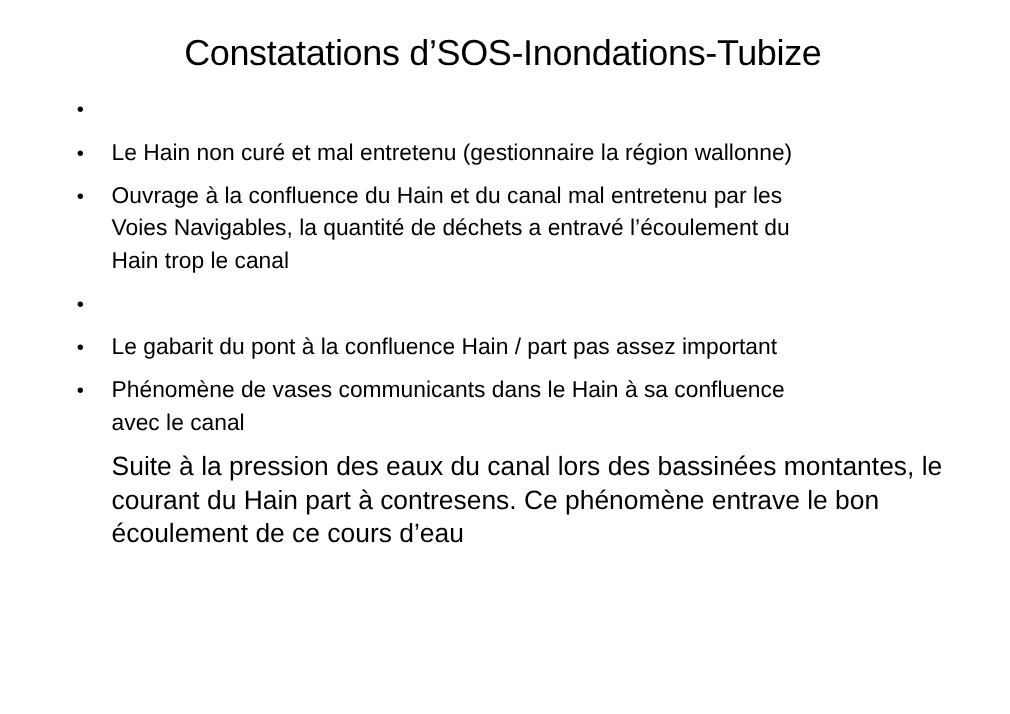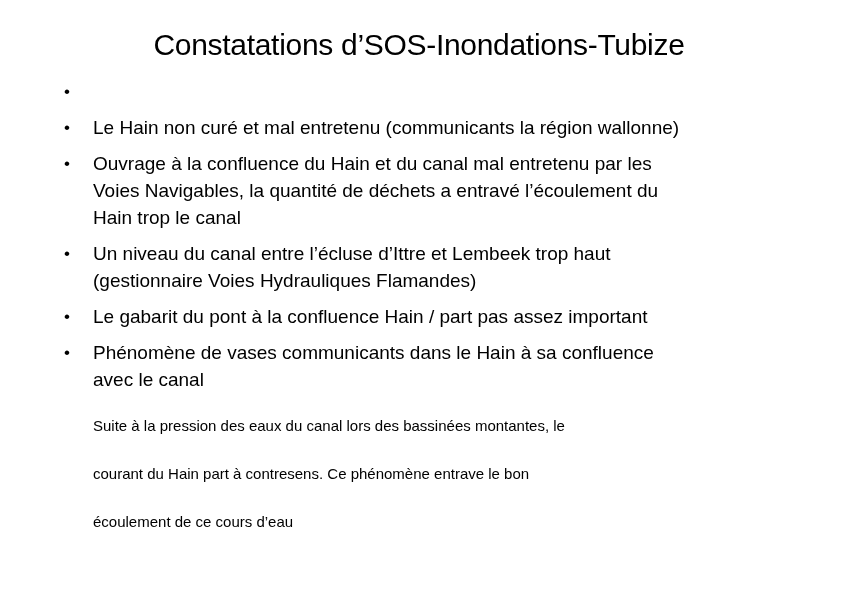--- a/index.html
+++ b/index.html
@@ -43,50 +43,48 @@
     width: 29px;
     font-size: 17px;
     line-height: 27px;
   }
   .bullet-text {
     white-space: pre;
     line-height: 27px;
   }
   .continuation {
     margin: 0 60px 0 93px;
-    font-size: 15px;
-    line-height: 48px;
+    font-size: 22px;
+    line-height: 28px;
     white-space: pre;
   }
 </style>
 </head>
 <body>
 
 <div class="slide">
 
   <h1 class="title">Constatations d’SOS-Inondations-Tubize</h1>
 
   <ul class="bullets">
     <li>
       <span class="marker">•</span>
     </li>
     <li>
       <span class="marker">•</span>
-      <span class="bullet-text">Le Hain non curé et mal entretenu (communicants la région wallonne)</span>
+      <span class="bullet-text">Le Hain non curé et mal entretenu (gestionnaire la région wallonne)</span>
     </li>
     <li>
       <span class="marker">•</span>
       <span class="bullet-text">Ouvrage à la confluence du Hain et du canal mal entretenu par les
 Voies Navigables, la quantité de déchets a entravé l’écoulement du
 Hain trop le canal</span>
     </li>
     <li>
       <span class="marker">•</span>
-      <span class="bullet-text">Un niveau du canal entre l’écluse d’Ittre et Lembeek trop haut
-(gestionnaire Voies Hydrauliques Flamandes)</span>
     </li>
     <li>
       <span class="marker">•</span>
       <span class="bullet-text">Le gabarit du pont à la confluence Hain / part pas assez important</span>
     </li>
     <li>
       <span class="marker">•</span>
       <span class="bullet-text">Phénomène de vases communicants dans le Hain à sa confluence
 avec le canal</span>
     </li>

